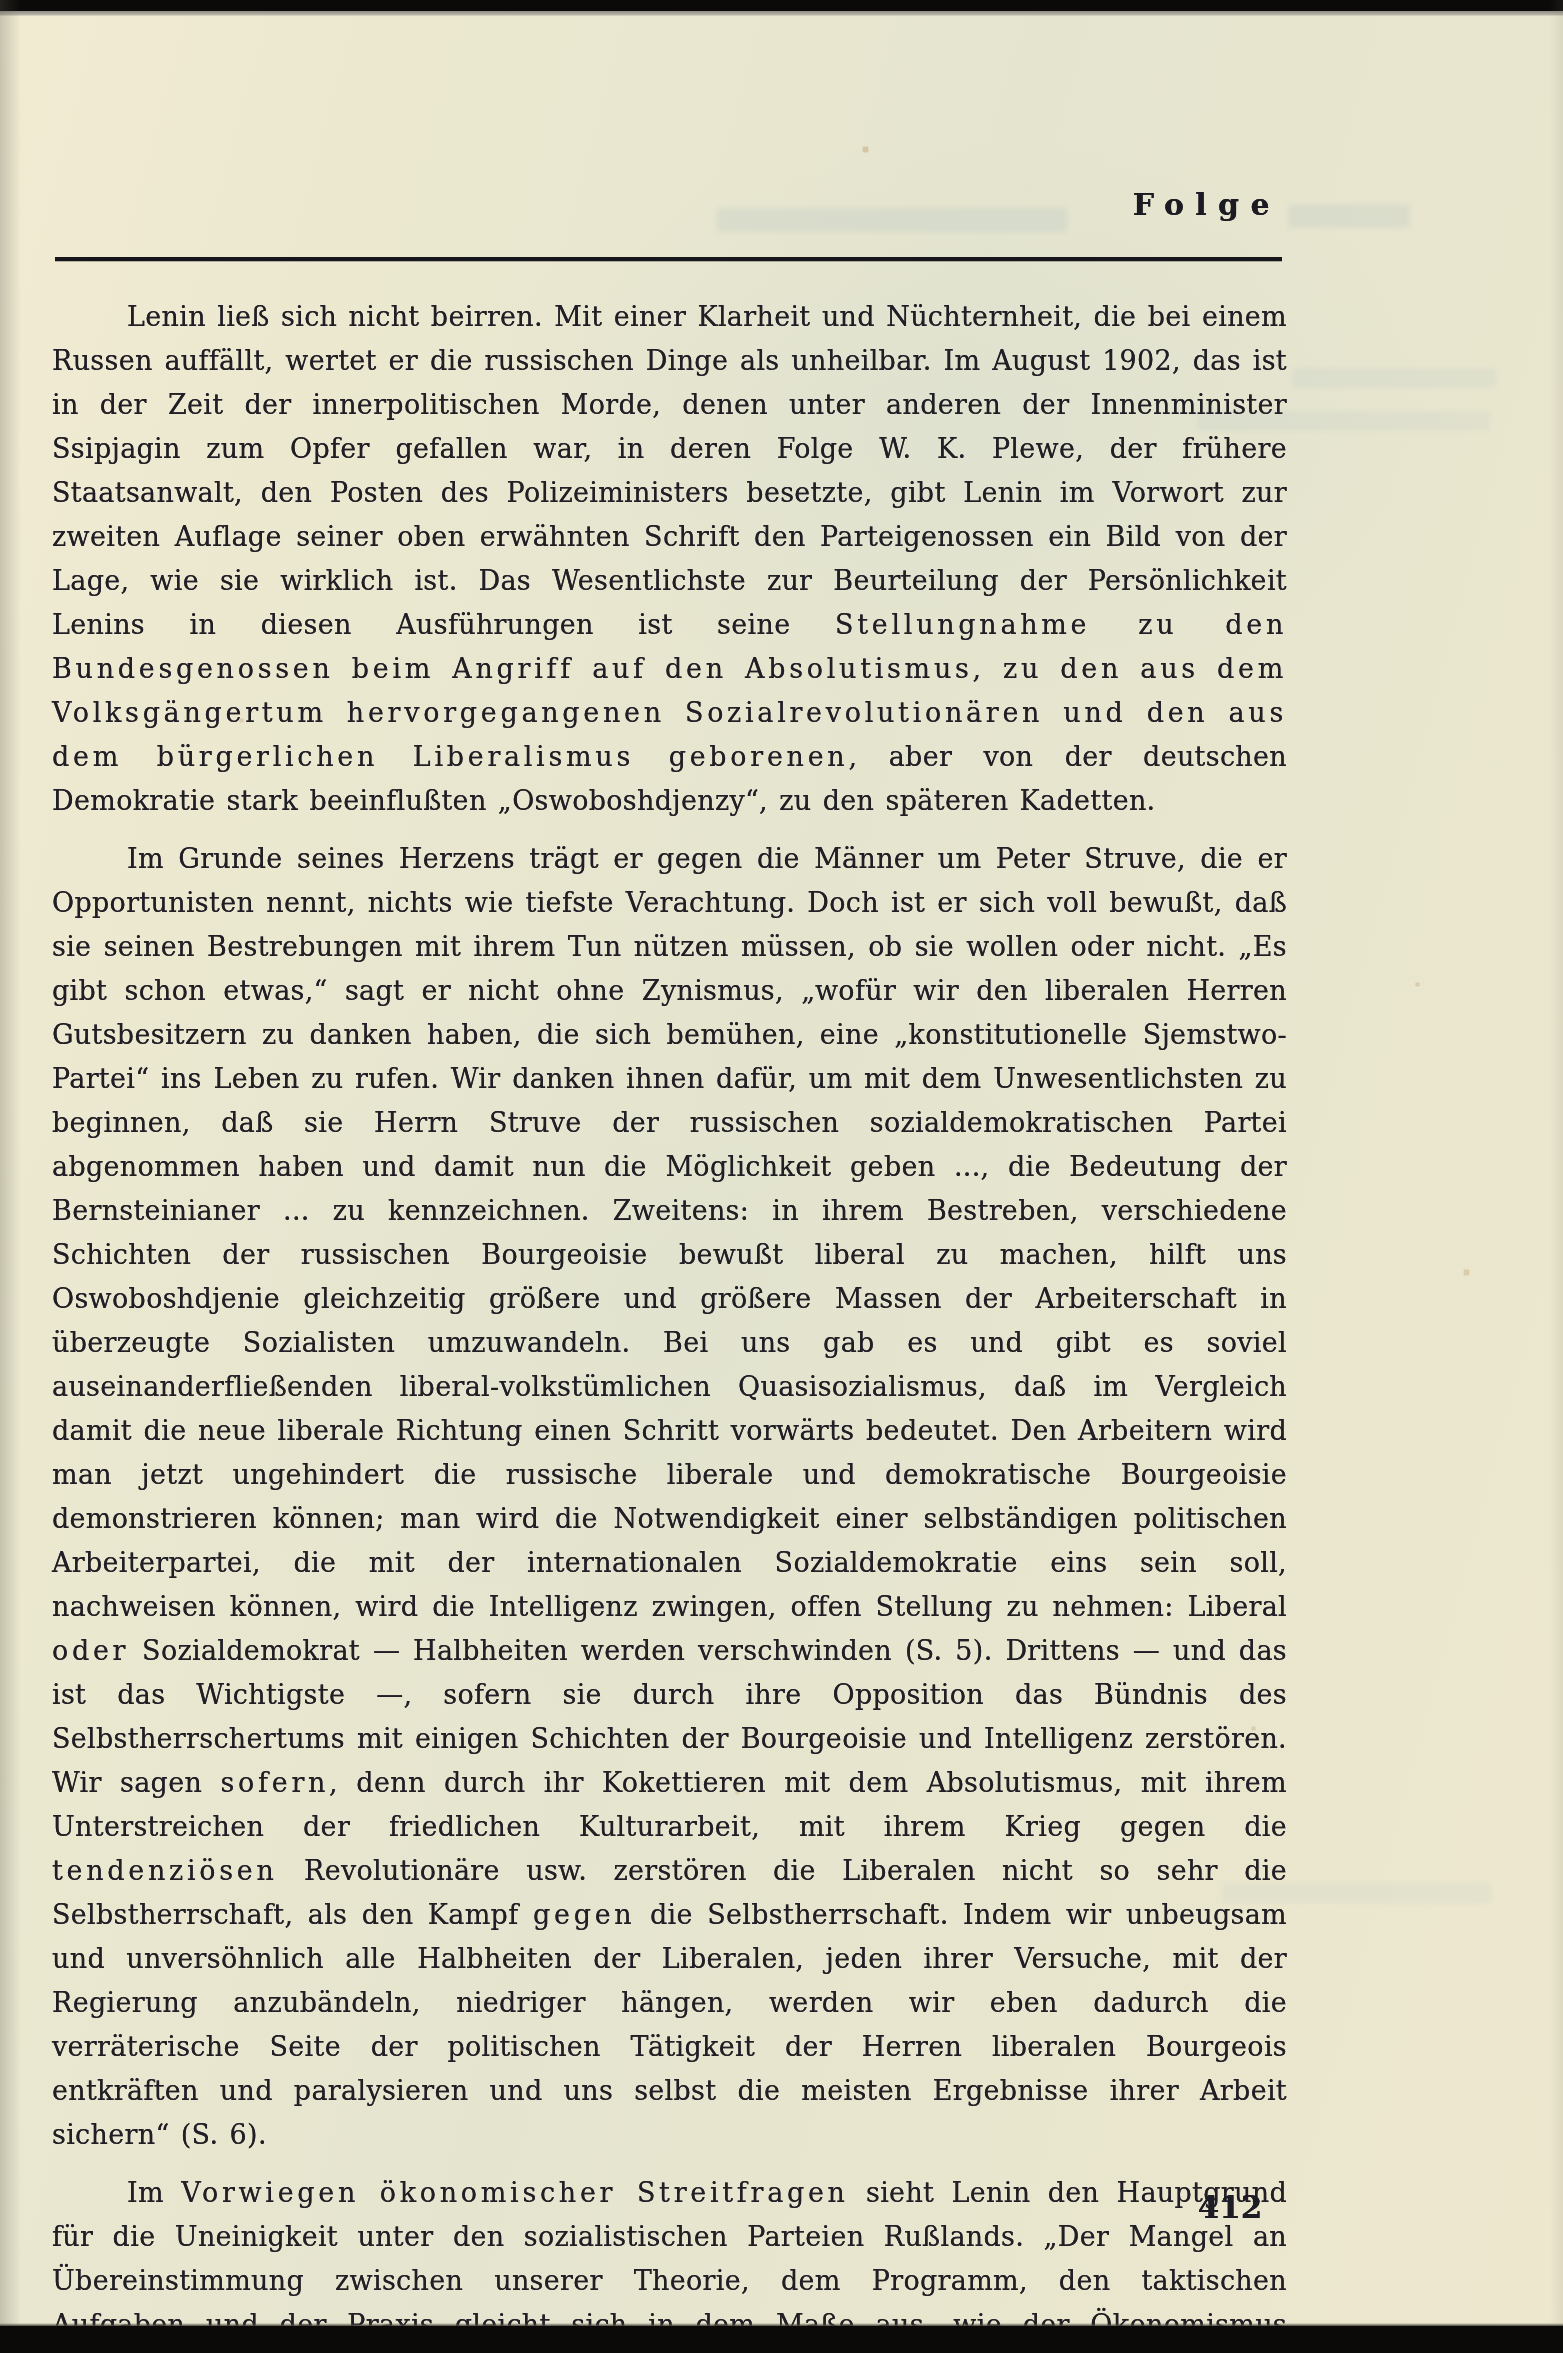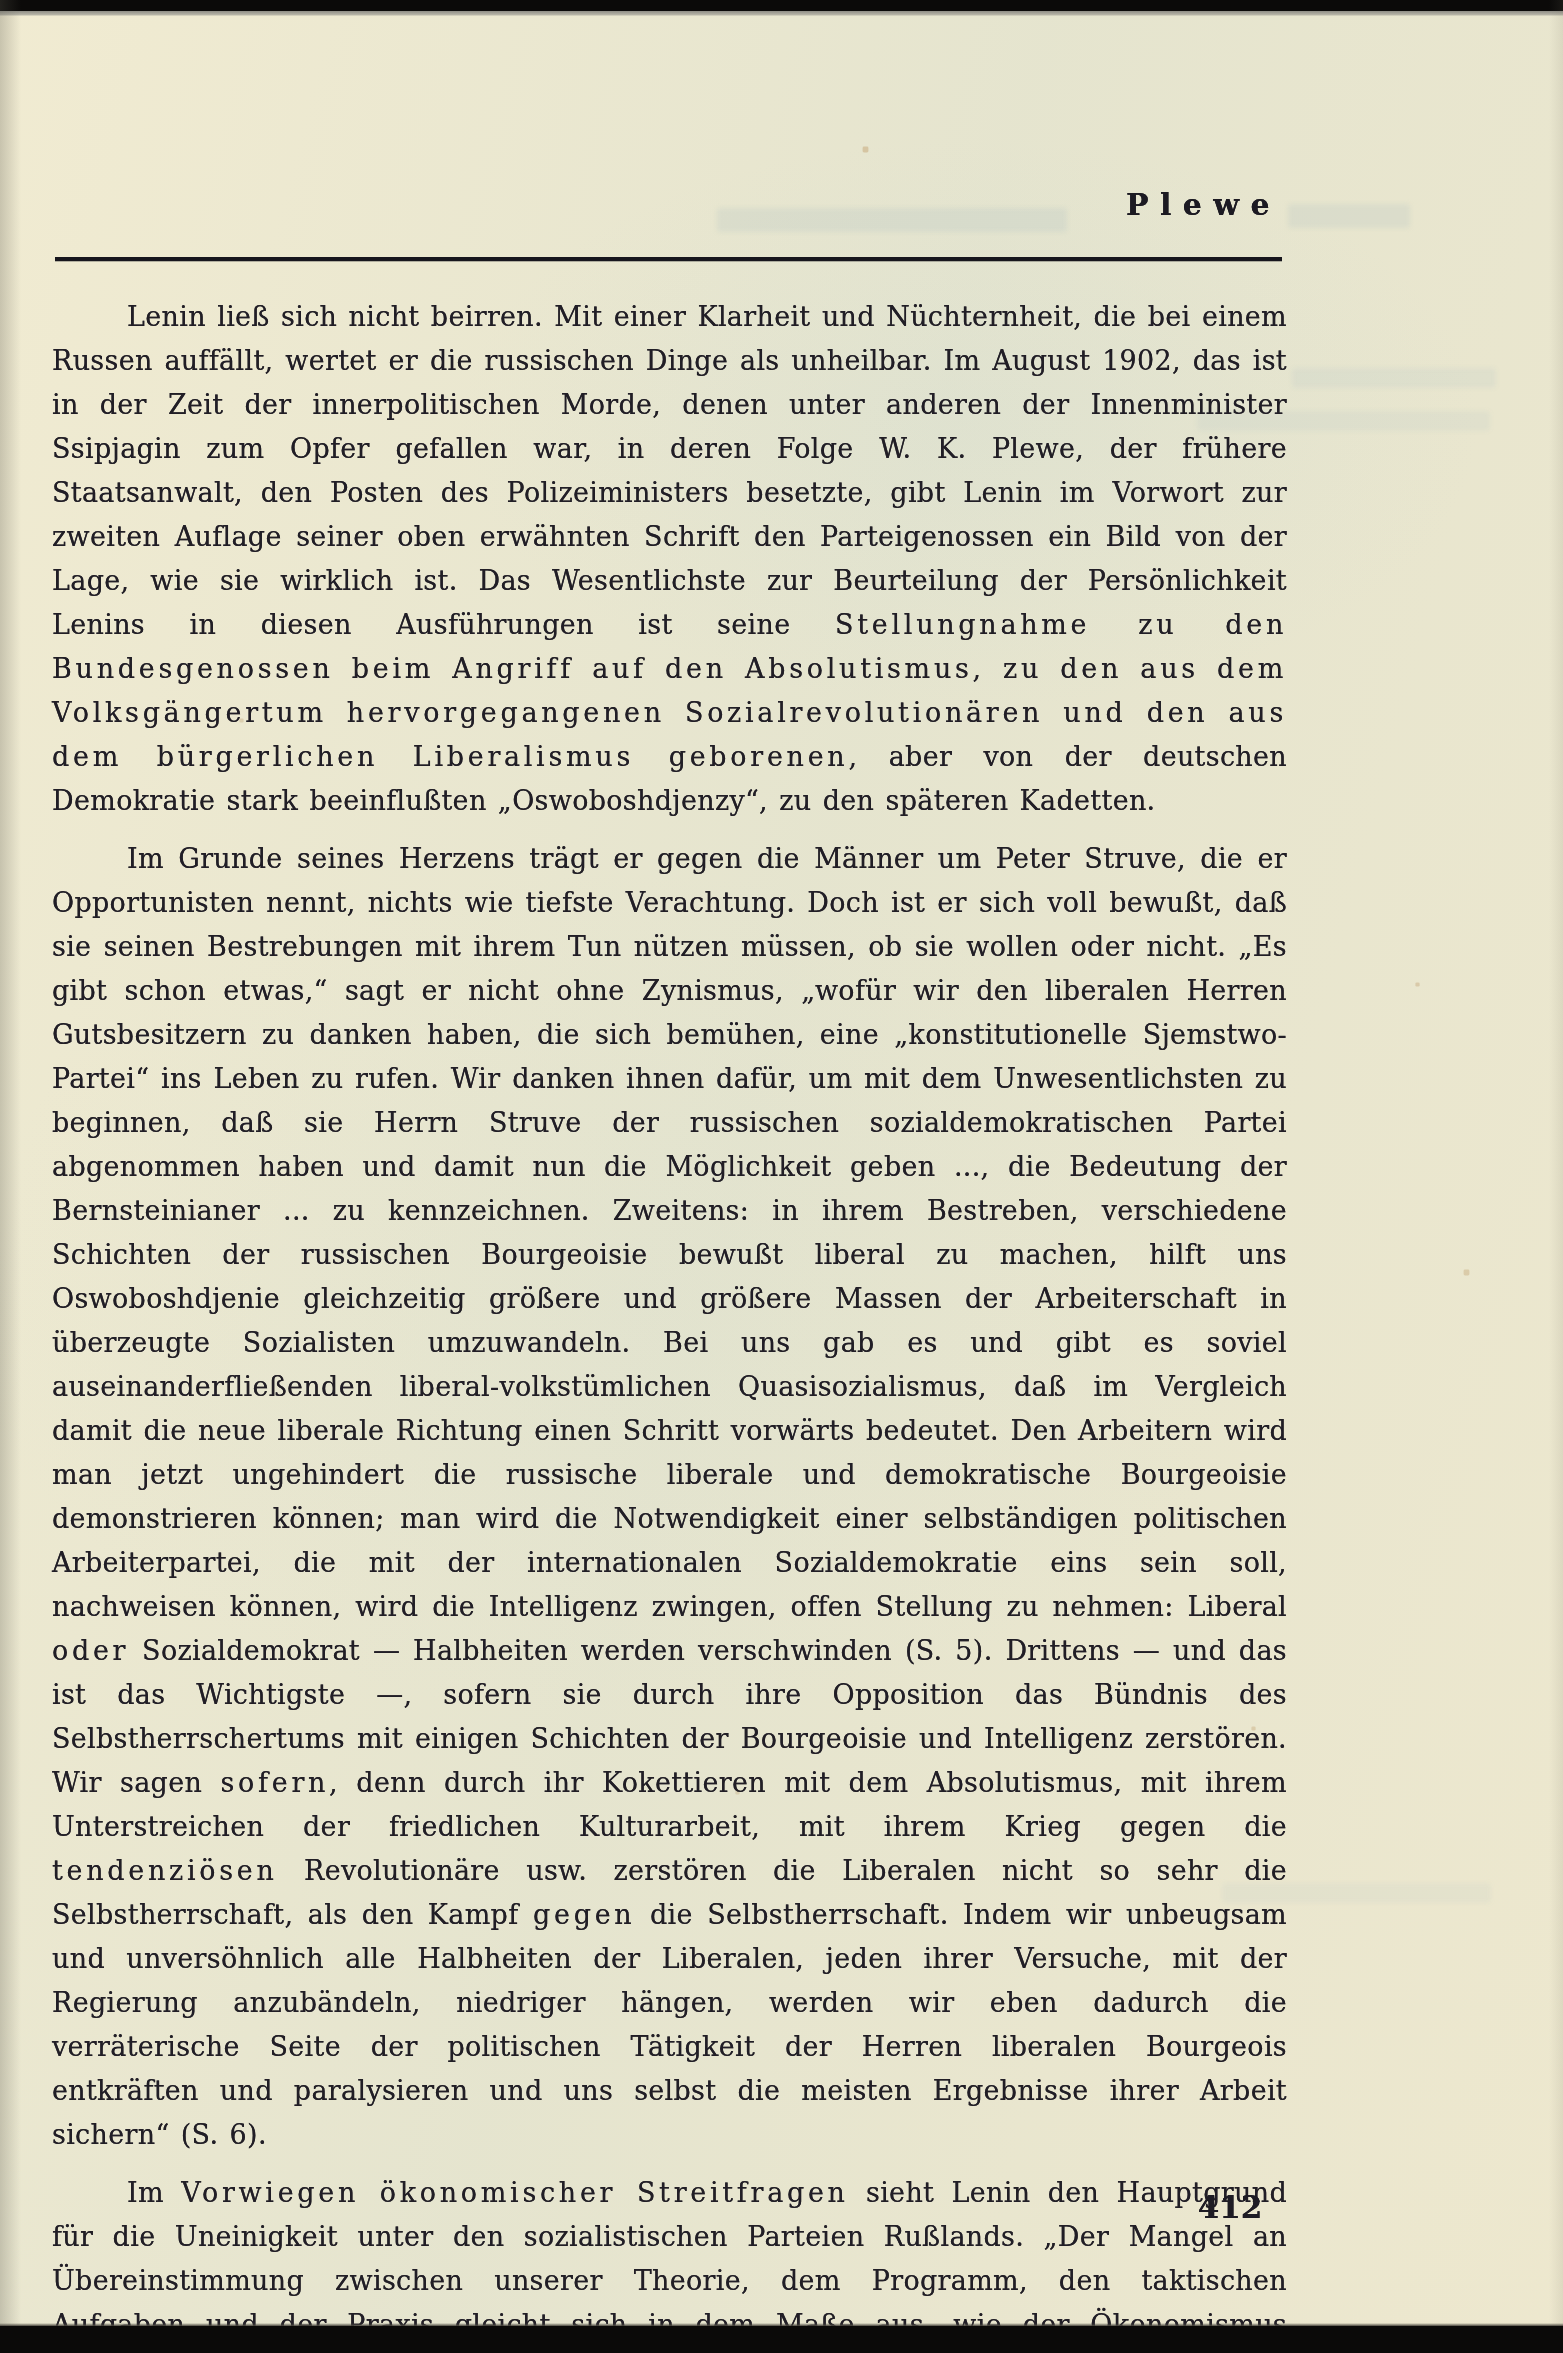--- a/index.html
+++ b/index.html
@@ -88,21 +88,21 @@
   <div class="gutter-shadow-right"></div>
 
   <div class="ghost g1"></div>
   <div class="ghost g2"></div>
   <div class="ghost g3"></div>
   <div class="ghost g4"></div>
   <div class="ghost g5"></div>
   <div class="specks"></div>
 
   <div class="running-head">
-    <span class="head-title">Plewe</span>
+    <span class="head-title">Folge</span>
   </div>
   <div class="head-rule"></div>
 
   <div class="text-body">
       <p class="para indent"><span>Lenin ließ sich nicht beirren. Mit einer Klarheit und Nüchternheit, die bei einem Russen auffällt, wertet er die russischen Dinge als unheilbar. Im August 1902, das ist in der Zeit der innerpolitischen Morde, denen unter anderen der Innenminister Ssipjagin zum Opfer gefallen war, in deren Folge W. K. Plewe, der frühere Staatsanwalt, den Posten des Polizeiministers besetzte, gibt Lenin im Vorwort zur zweiten Auflage seiner oben erwähnten Schrift den Parteigenossen ein Bild von der Lage, wie sie wirklich ist. Das Wesentlichste zur Beurteilung der Persönlichkeit Lenins in diesen Ausführungen ist seine </span><span class="sperr">Stellungnahme zu den Bundesgenossen beim Angriff auf den Absolutismus, zu den aus dem Volksgängertum hervorgegangenen Sozialrevolutionären und den aus dem bürgerlichen Liberalismus geborenen</span><span>, aber von der deutschen Demokratie stark beeinflußten „Oswoboshdjenzy“, zu den späteren Kadetten.</span></p>
       <p class="para indent"><span>Im Grunde seines Herzens trägt er gegen die Männer um Peter Struve, die er Opportunisten nennt, nichts wie tiefste Verachtung. Doch ist er sich voll bewußt, daß sie seinen Bestrebungen mit ihrem Tun nützen müssen, ob sie wollen oder nicht. „Es gibt schon etwas,“ sagt er nicht ohne Zynismus, „wofür wir den liberalen Herren Gutsbesitzern zu danken haben, die sich bemühen, eine „konstitutionelle Sjemstwo-Partei“ ins Leben zu rufen. Wir danken ihnen dafür, um mit dem Unwesentlichsten zu beginnen, daß sie Herrn Struve der russischen sozialdemokratischen Partei abgenommen haben und damit nun die Möglichkeit geben ..., die Bedeutung der Bernsteinianer ... zu kennzeichnen. Zweitens: in ihrem Bestreben, verschiedene Schichten der russischen Bourgeoisie bewußt liberal zu machen, hilft uns Oswoboshdjenie gleichzeitig größere und größere Massen der Arbeiterschaft in überzeugte Sozialisten umzuwandeln. Bei uns gab es und gibt es soviel auseinanderfließenden liberal-volkstümlichen Quasisozialismus, daß im Vergleich damit die neue liberale Richtung einen Schritt vorwärts bedeutet. Den Arbeitern wird man jetzt ungehindert die russische liberale und demokratische Bourgeoisie demonstrieren können; man wird die Notwendigkeit einer selbständigen politischen Arbeiterpartei, die mit der internationalen Sozialdemokratie eins sein soll, nachweisen können, wird die Intelligenz zwingen, offen Stellung zu nehmen: Liberal </span><span class="sperr">oder</span><span> Sozialdemokrat — Halbheiten werden verschwinden (S. 5). Drittens — und das ist das Wichtigste —, sofern sie durch ihre Opposition das Bündnis des Selbstherrschertums mit einigen Schichten der Bourgeoisie und Intelligenz zerstören. Wir sagen </span><span class="sperr">sofern</span><span>, denn durch ihr Kokettieren mit dem Absolutismus, mit ihrem Unterstreichen der friedlichen Kulturarbeit, mit ihrem Krieg gegen die </span><span class="sperr">tendenziösen</span><span> Revolutionäre usw. zerstören die Liberalen nicht so sehr die Selbstherrschaft, als den Kampf </span><span class="sperr">gegen</span><span> die Selbstherrschaft. Indem wir unbeugsam und unversöhnlich alle Halbheiten der Liberalen, jeden ihrer Versuche, mit der Regierung anzubändeln, niedriger hängen, werden wir eben dadurch die verräterische Seite der politischen Tätigkeit der Herren liberalen Bourgeois entkräften und paralysieren und uns selbst die meisten Ergebnisse ihrer Arbeit sichern“ (S. 6).</span></p>
       <p class="para indent"><span>Im </span><span class="sperr">Vorwiegen ökonomischer Streitfragen</span><span> sieht Lenin den Hauptgrund für die Uneinigkeit unter den sozialistischen Parteien Rußlands. „Der Mangel an Übereinstimmung zwischen unserer Theorie, dem Programm, den taktischen Aufgaben und der Praxis gleicht sich in dem Maße aus, wie der Ökonomismus verschwindet“ (S. 3). Die Sozialrevolutionäre verhöhnt Lenin, daß sie zwar den Boden des alten „russischen“ Sozialismus verlassen hätten, aber zum neuen, zur Sozialdemokratie noch nicht gelangt wären. Den </span></p>
     </div>
 
   <div class="page-number">412</div>

